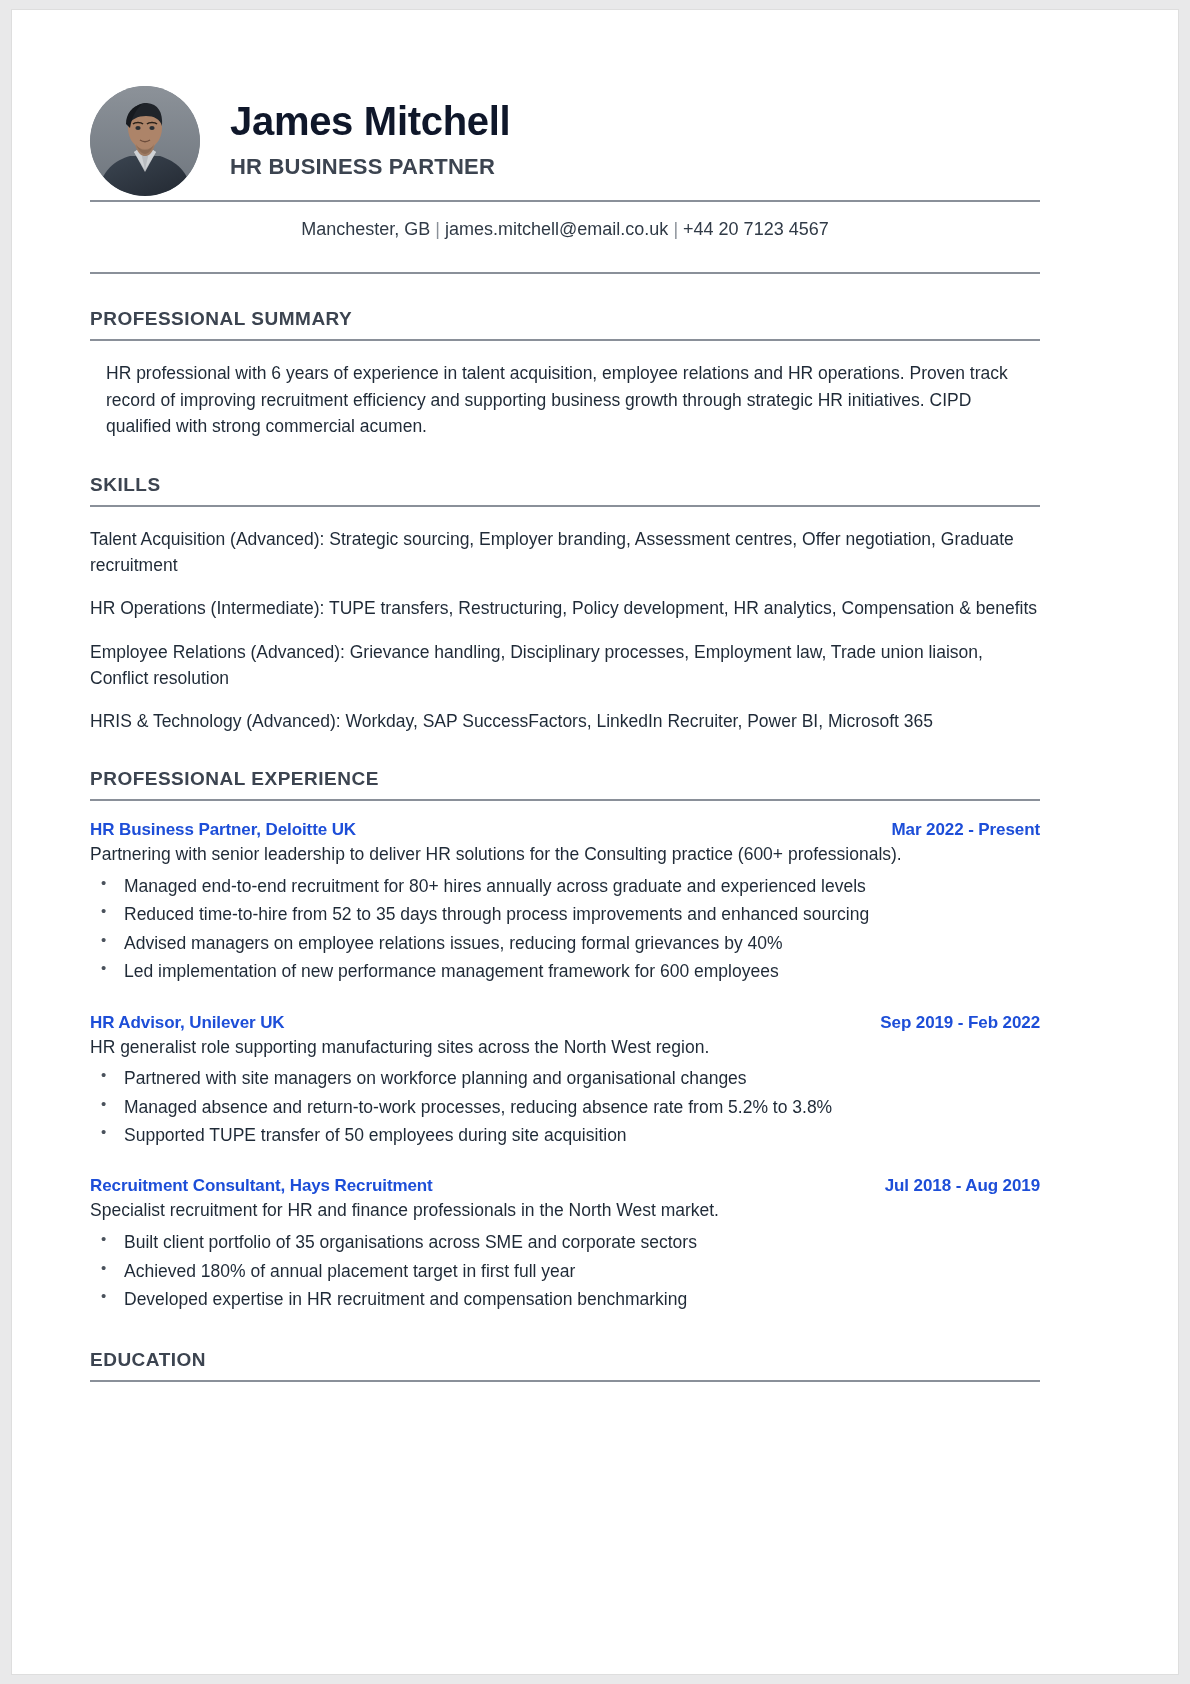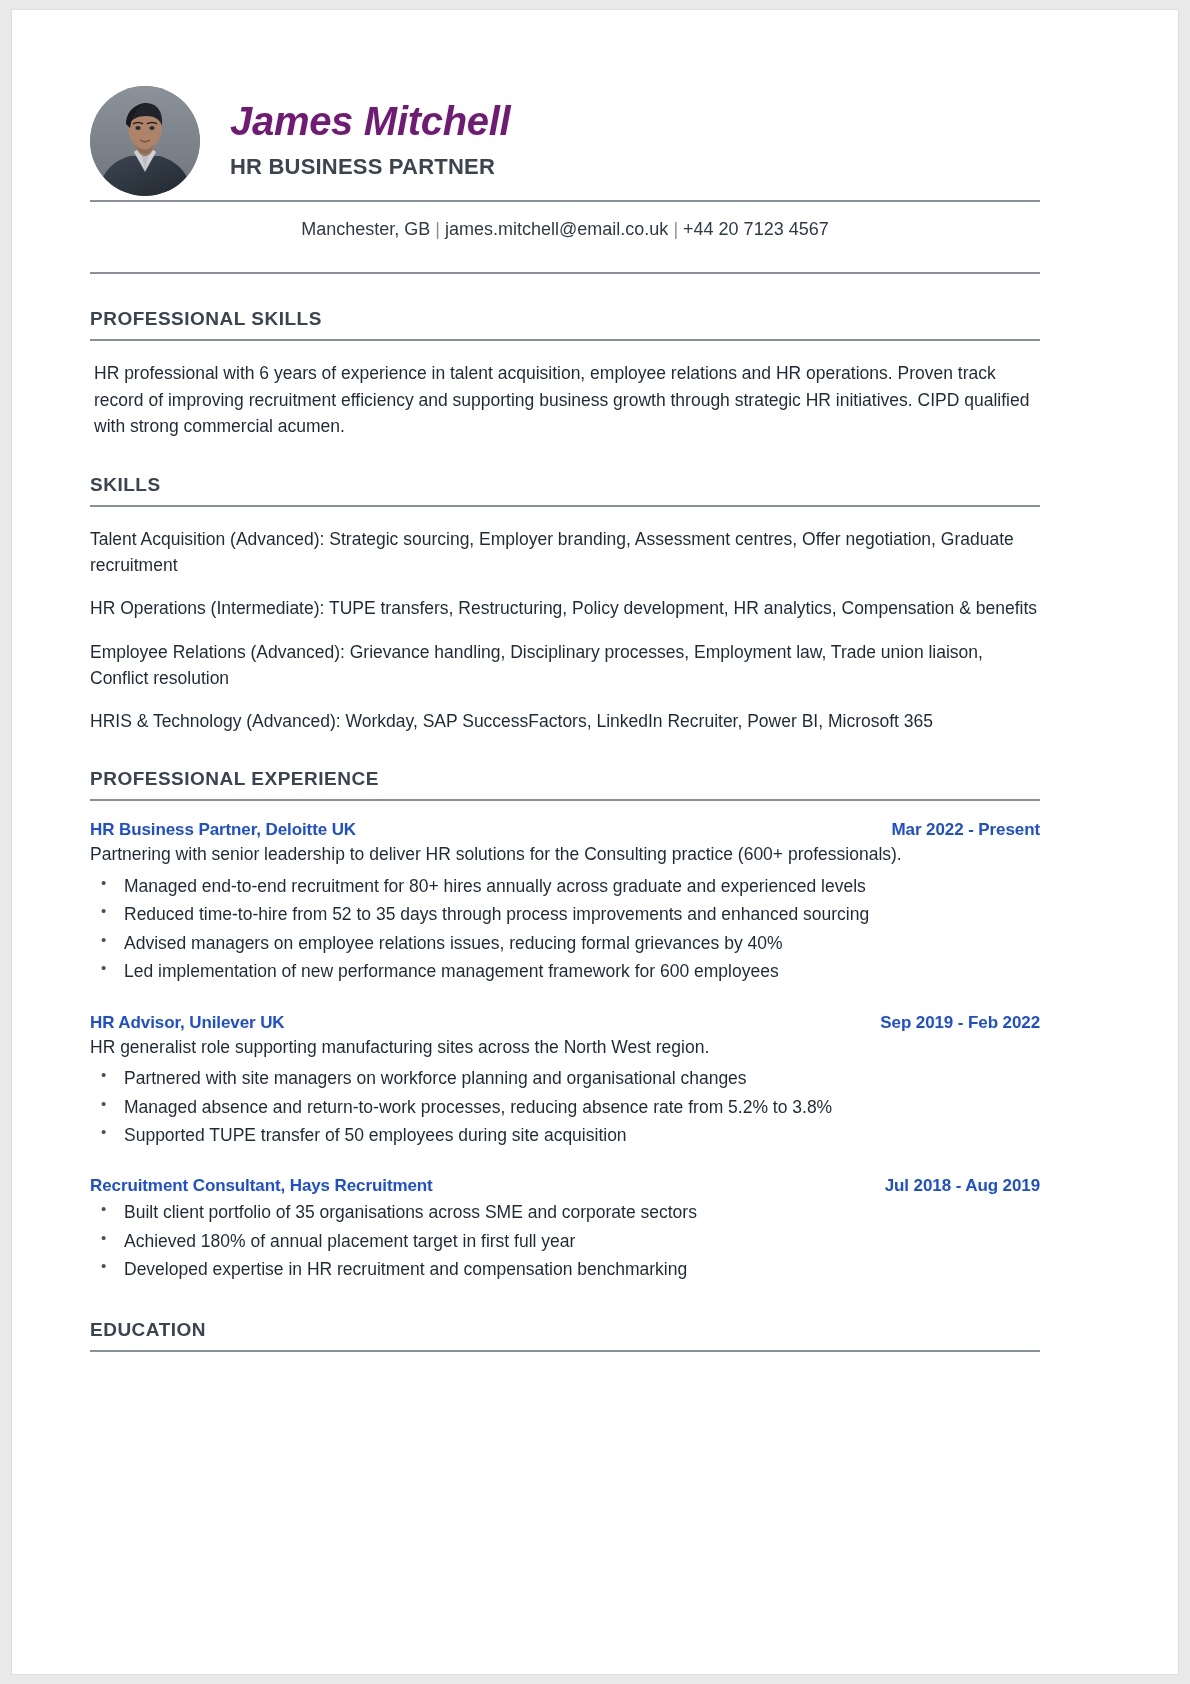--- a/index.html
+++ b/index.html
@@ -47,25 +47,24 @@
     flex: 0 0 110px;
     overflow: hidden;
     position: relative;
     background: #7d848c;
   }
   .avatar svg { display: block; width: 110px; height: 110px; }
   .headtext { padding-bottom: 2px; }
   .name {
     font-size: 40px;
     font-weight: bold;
-    color: #701a75;
+    color: #0f172a;
     letter-spacing: -0.3px;
     line-height: 1.08;
     margin: 0 11px 10px 0;
-    font-style: italic;
   }
   .jobtitle {
     font-size: 22px;
     font-weight: bold;
     color: #3c4450;
     letter-spacing: 0.2px;
     margin: 0;
   }
 
   .rule {
@@ -94,21 +93,21 @@
   }
   .section-rule {
     height: 0;
     border-top: 2px solid #8a9099;
     margin-bottom: 19px;
   }
   .body-text {
     font-size: 17.5px;
     line-height: 1.52;
     color: #1f2a37;
-    margin: 4px;
+    margin: 16px;
   }
   .skill-line {
     font-size: 17.5px;
     line-height: 1.5;
     color: #1f2a37;
     margin: 0 0 17px 0;
   }
   .skill-line:last-child { margin-bottom: 0; }
 
   
@@ -203,21 +202,21 @@
 
       <div class="rule"></div>
 
       <div class="contact">
         <span>Manchester, GB</span><span class="sep">|</span><span>james.mitchell@email.co.uk</span><span class="sep">|</span><span>+44 20 7123 4567</span>
       </div>
 
       <div class="rule"></div>
 
       <div class="section">
-        <h2 class="section-title">PROFESSIONAL SKILLS</h2>
+        <h2 class="section-title">PROFESSIONAL SUMMARY</h2>
         <div class="section-rule"></div>
         <p class="body-text">HR professional with 6 years of experience in talent acquisition, employee relations and HR operations. Proven track record of improving recruitment efficiency and supporting business growth through strategic HR initiatives. CIPD qualified with strong commercial acumen.</p>
       </div>
 
       <div class="section">
         <h2 class="section-title">SKILLS</h2>
         <div class="section-rule"></div>
         <p class="skill-line">Talent Acquisition (Advanced): Strategic sourcing, Employer branding, Assessment centres, Offer negotiation, Graduate recruitment</p>
         <p class="skill-line">HR Operations (Intermediate): TUPE transfers, Restructuring, Policy development, HR analytics, Compensation &amp; benefits</p>
         <p class="skill-line">Employee Relations (Advanced): Grievance handling, Disciplinary processes, Employment law, Trade union liaison, Conflict resolution</p>
@@ -253,20 +252,21 @@
             <li>Managed absence and return-to-work processes, reducing absence rate from 5.2% to 3.8%</li>
             <li>Supported TUPE transfer of 50 employees during site acquisition</li>
           </ul>
         </div>
 
         <div class="job">
           <div class="job-head">
             <span class="job-role">Recruitment Consultant, Hays Recruitment</span>
             <span class="job-dates">Jul 2018 - Aug 2019</span>
           </div>
+          <p class="job-desc">Specialist recruitment for HR and finance professionals in the North West market.</p>
           <ul class="bullets">
             <li>Built client portfolio of 35 organisations across SME and corporate sectors</li>
             <li>Achieved 180% of annual placement target in first full year</li>
             <li>Developed expertise in HR recruitment and compensation benchmarking</li>
           </ul>
         </div>
       </div>
 
       <div class="section edu-block">
         <h2 class="section-title">EDUCATION</h2>

